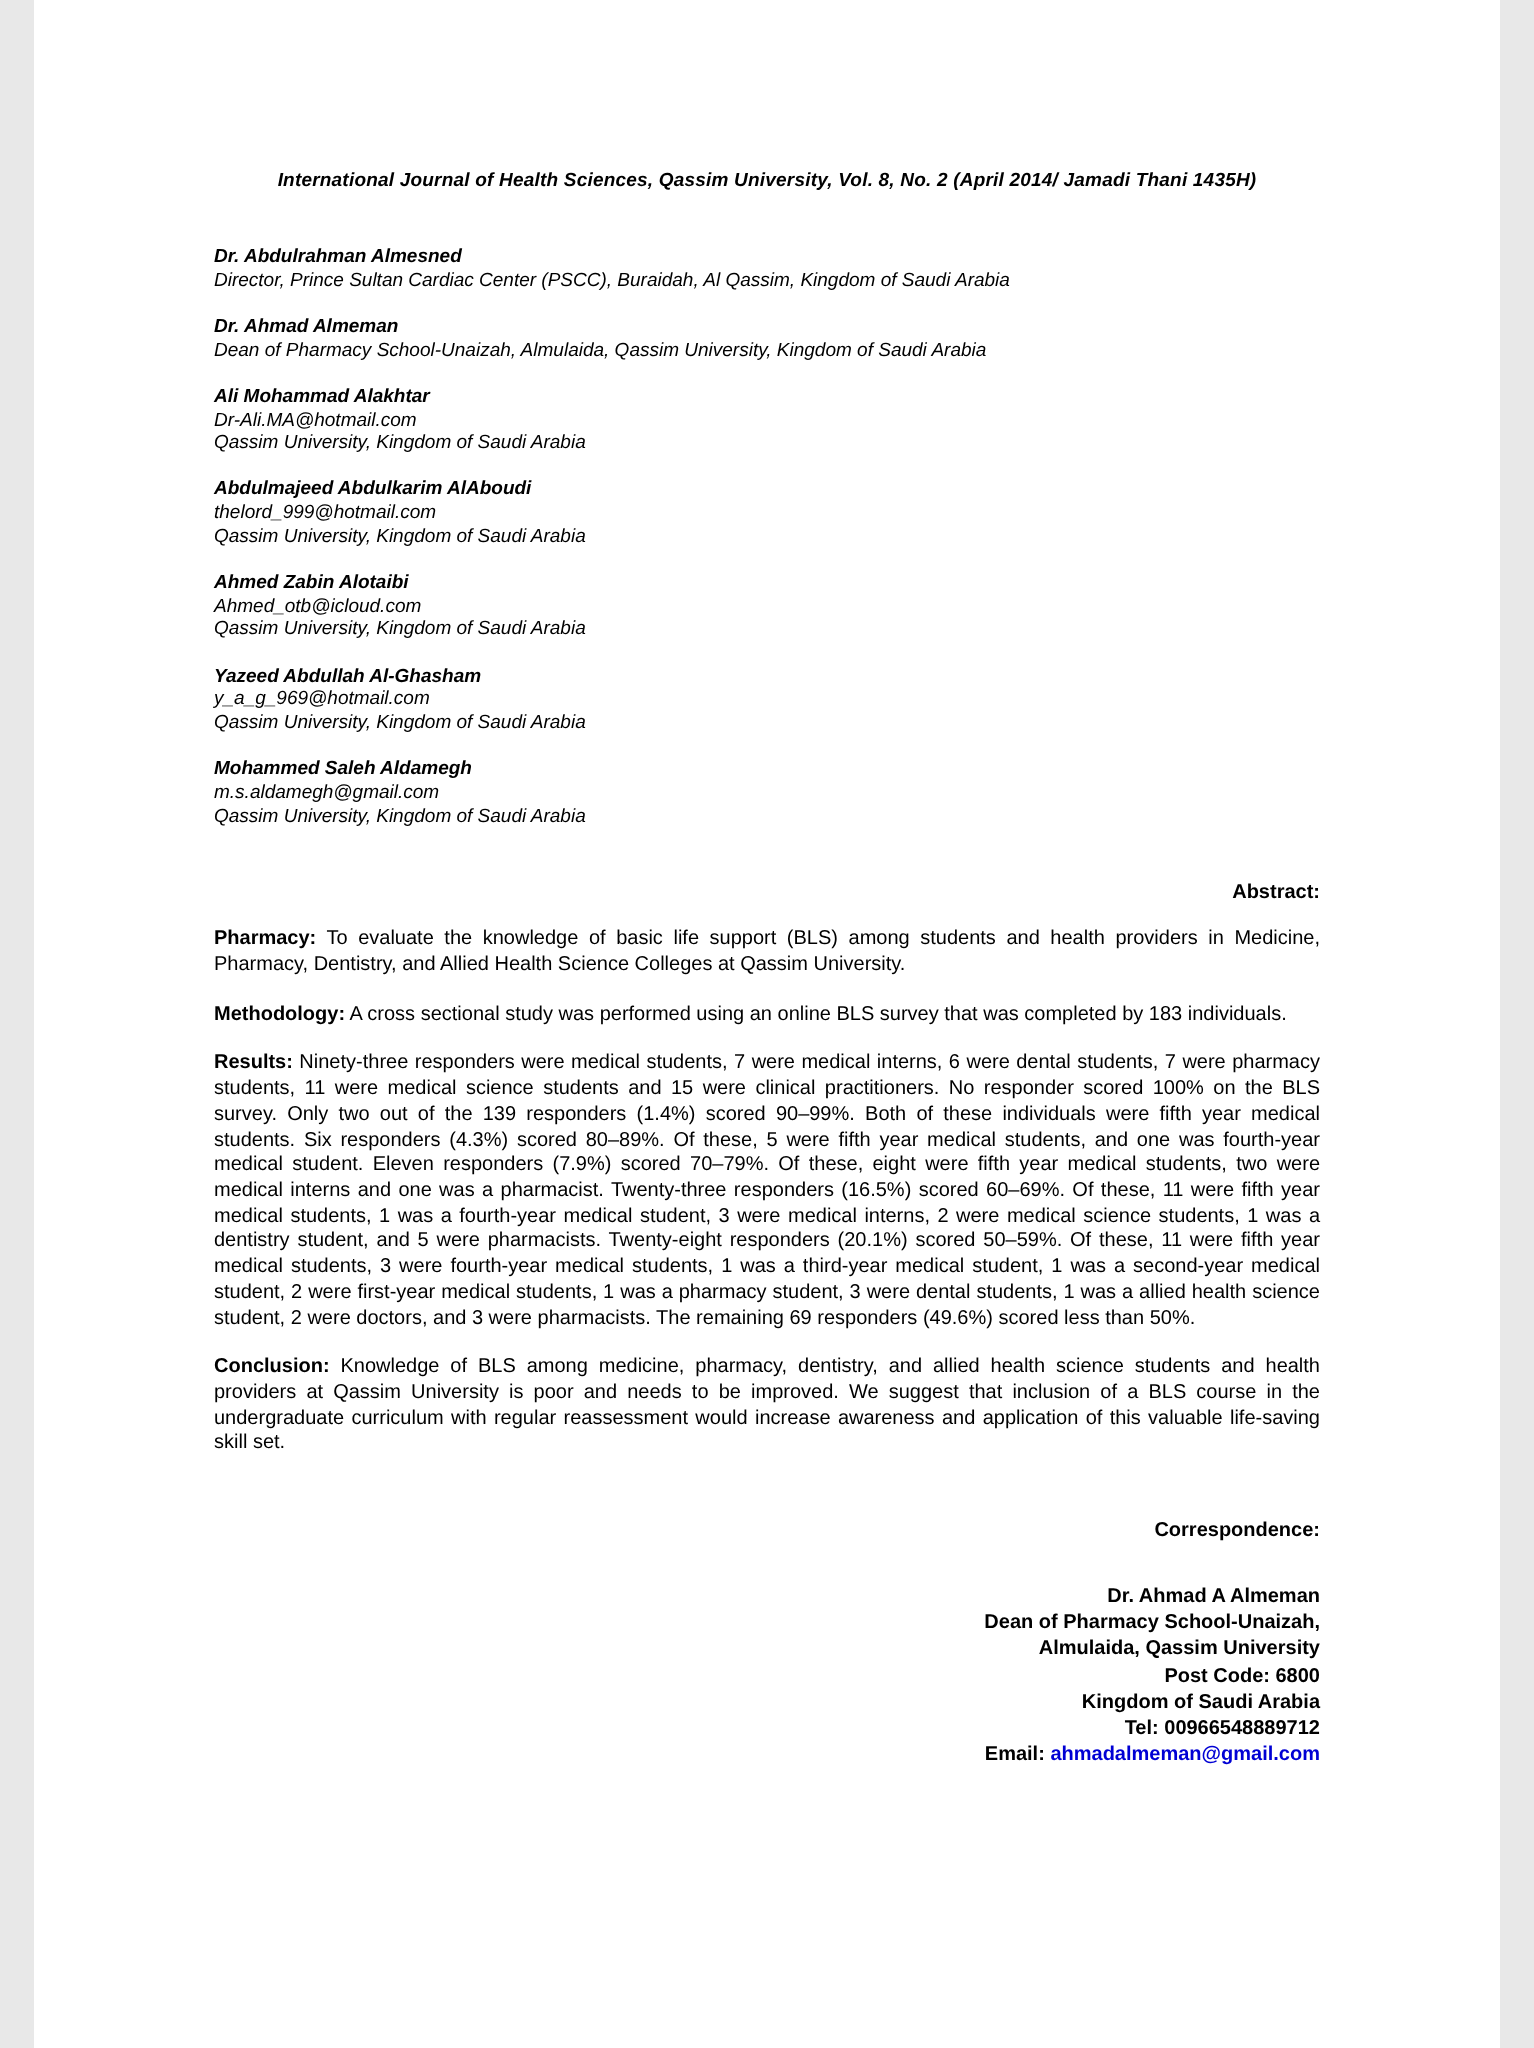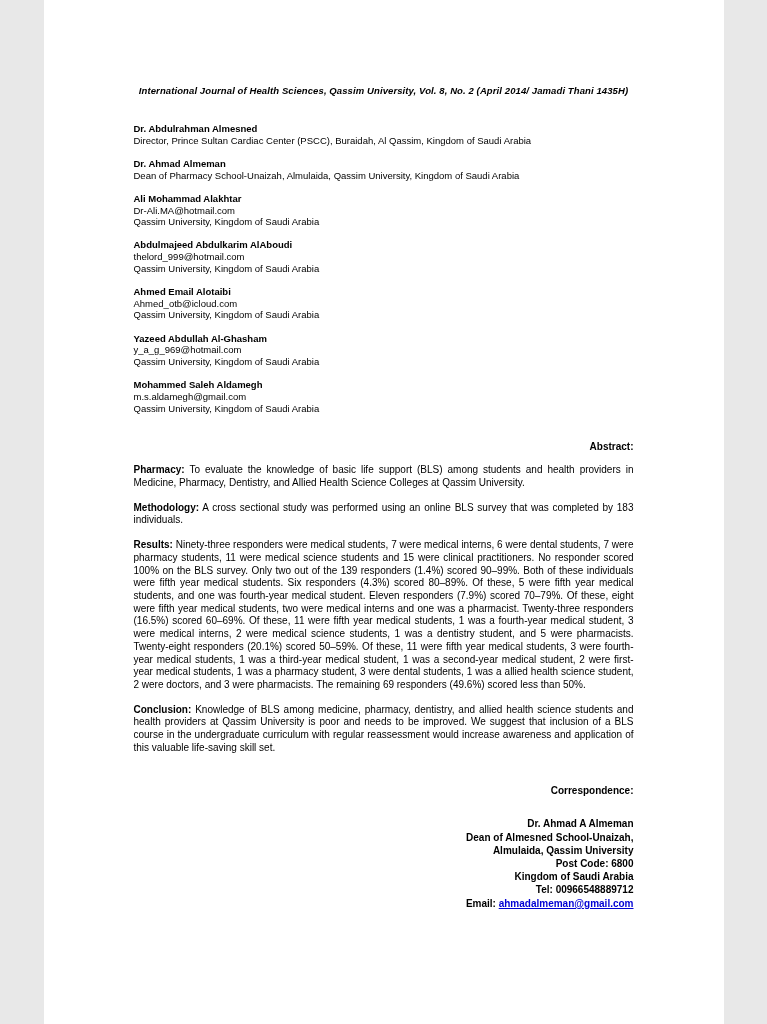--- a/index.html
+++ b/index.html
@@ -1,19 +1,19 @@
 <!DOCTYPE html>
 <html><head>
 <meta charset="utf-8">
 <style>
   * { margin: 0; padding: 0; box-sizing: border-box; }
   html, body { background: #e8e8e8; }
   .page {
     position: relative;
-    width: 680px;
+    width: 733px;
     height: 1024px;
     margin: 0 auto;
     background: #ffffff;
     font-family: "Liberation Sans", sans-serif;
     color: #000000;
     padding: 85px 90px 30px 90px;
     overflow: hidden;
   }
   .journal-line {
     font-size: 9.5px;
@@ -26,20 +26,21 @@
   .title {
     font-size: 12.5px;
     font-weight: bold;
     line-height: 15px;
     text-align: justify;
     word-spacing: 2px;
     margin-bottom: 16px;
   }
   .author {
     font-size: 9.5px;
+    font-style: italic;
     line-height: 11.7px;
     margin-bottom: 11.5px;
   }
   .author-name { font-weight: bold; }
   .section-heading {
     font-size: 10px;
     font-weight: bold;
     margin-top: 27px;
     text-align: right;
   }
@@ -53,21 +54,20 @@
   .corr-heading { margin-top: 31px; }
   .corr-block {
     margin-top: 21px;
     font-size: 10px;
     font-weight: bold;
     line-height: 13.2px;
     text-align: right;
   }
   .email-link {
     color: #0000d4;
-    text-decoration: underline;
     cursor: pointer;
   }
 </style>
 </head>
 <body>
 
 <div class="page">
 
   <div class="journal-line">International Journal of Health Sciences, Qassim University, Vol. 8, No. 2 (April 2014/ Jamadi Thani 1435H)</div>
 
@@ -88,21 +88,21 @@
     <div class="author-line">Qassim University, Kingdom of Saudi Arabia</div>
   </div>
 
   <div class="author">
     <div class="author-name">Abdulmajeed Abdulkarim AlAboudi</div>
     <div class="author-line">thelord_999@hotmail.com</div>
     <div class="author-line">Qassim University, Kingdom of Saudi Arabia</div>
   </div>
 
   <div class="author">
-    <div class="author-name">Ahmed Email Alotaibi</div>
+    <div class="author-name">Ahmed Zabin Alotaibi</div>
     <div class="author-line">Ahmed_otb@icloud.com</div>
     <div class="author-line">Qassim University, Kingdom of Saudi Arabia</div>
   </div>
 
   <div class="author">
     <div class="author-name">Yazeed Abdullah Al-Ghasham</div>
     <div class="author-line">y_a_g_969@hotmail.com</div>
     <div class="author-line">Qassim University, Kingdom of Saudi Arabia</div>
   </div>
 
@@ -119,21 +119,21 @@
   <p class="para"><span class="lead">Methodology:</span><span> A cross sectional study was performed using an online BLS survey that was completed by 183 individuals.</span></p>
 
   <p class="para"><span class="lead">Results:</span><span> Ninety-three responders were medical students, 7 were medical interns, 6 were dental students, 7 were pharmacy students, 11 were medical science students and 15 were clinical practitioners. No responder scored 100% on the BLS survey. Only two out of the 139 responders (1.4%) scored 90–99%. Both of these individuals were fifth year medical students. Six responders (4.3%) scored 80–89%. Of these, 5 were fifth year medical students, and one was fourth-year medical student. Eleven responders (7.9%) scored 70–79%. Of these, eight were fifth year medical students, two were medical interns and one was a pharmacist. Twenty-three responders (16.5%) scored 60–69%. Of these, 11 were fifth year medical students, 1 was a fourth-year medical student, 3 were medical interns, 2 were medical science students, 1 was a dentistry student, and 5 were pharmacists. Twenty-eight responders (20.1%) scored 50–59%. Of these, 11 were fifth year medical students, 3 were fourth-year medical students, 1 was a third-year medical student, 1 was a second-year medical student, 2 were first-year medical students, 1 was a pharmacy student, 3 were dental students, 1 was a allied health science student, 2 were doctors, and 3 were pharmacists. The remaining 69 responders (49.6%) scored less than 50%.</span></p>
 
   <p class="para"><span class="lead">Conclusion:</span><span> Knowledge of BLS among medicine, pharmacy, dentistry, and allied health science students and health providers at Qassim University is poor and needs to be improved. We suggest that inclusion of a BLS course in the undergraduate curriculum with regular reassessment would increase awareness and application of this valuable life-saving skill set.</span></p>
 
   <div class="section-heading corr-heading">Correspondence:</div>
 
   <div class="corr-block">
     <div class="corr-line corr-name">Dr. Ahmad A Almeman</div>
-    <div class="corr-line">Dean of Almesned School-Unaizah,</div>
+    <div class="corr-line">Dean of Pharmacy School-Unaizah,</div>
     <div class="corr-line">Almulaida, Qassim University</div>
     <div class="corr-line">Post Code: 6800</div>
     <div class="corr-line">Kingdom of Saudi Arabia</div>
     <div class="corr-line">Tel: 00966548889712</div>
     <div class="corr-line"><span>Email: </span><a class="email-link">ahmadalmeman@gmail.com</a></div>
   </div>
 
 </div>
 
 </body></html>

